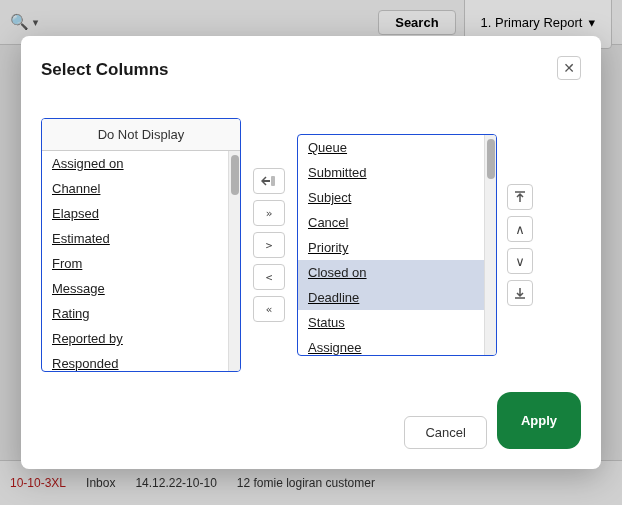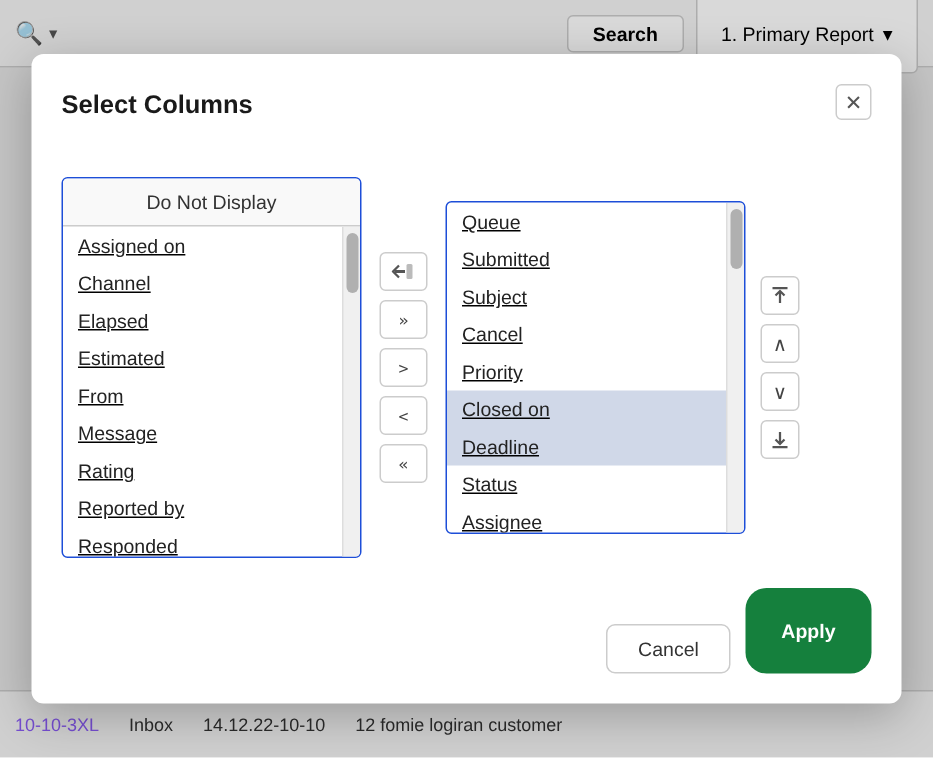--- a/index.html
+++ b/index.html
@@ -64,21 +64,21 @@
       background: #f5f5f5;
       border-top: 1px solid #ccc;
       display: flex;
       align-items: center;
       padding: 0 10px;
       font-size: 12px;
       color: #333;
       gap: 20px;
     }
     .bottom-bar-item {
-      color: #8b5cf6;
+      color: #b91c1c;
       font-size: 12px;
     }
 
     
     .modal-overlay {
       position: absolute;
       top: 0; left: 0; right: 0; bottom: 0;
       background: rgba(0,0,0,0.15);
       display: flex;
       align-items: center;

